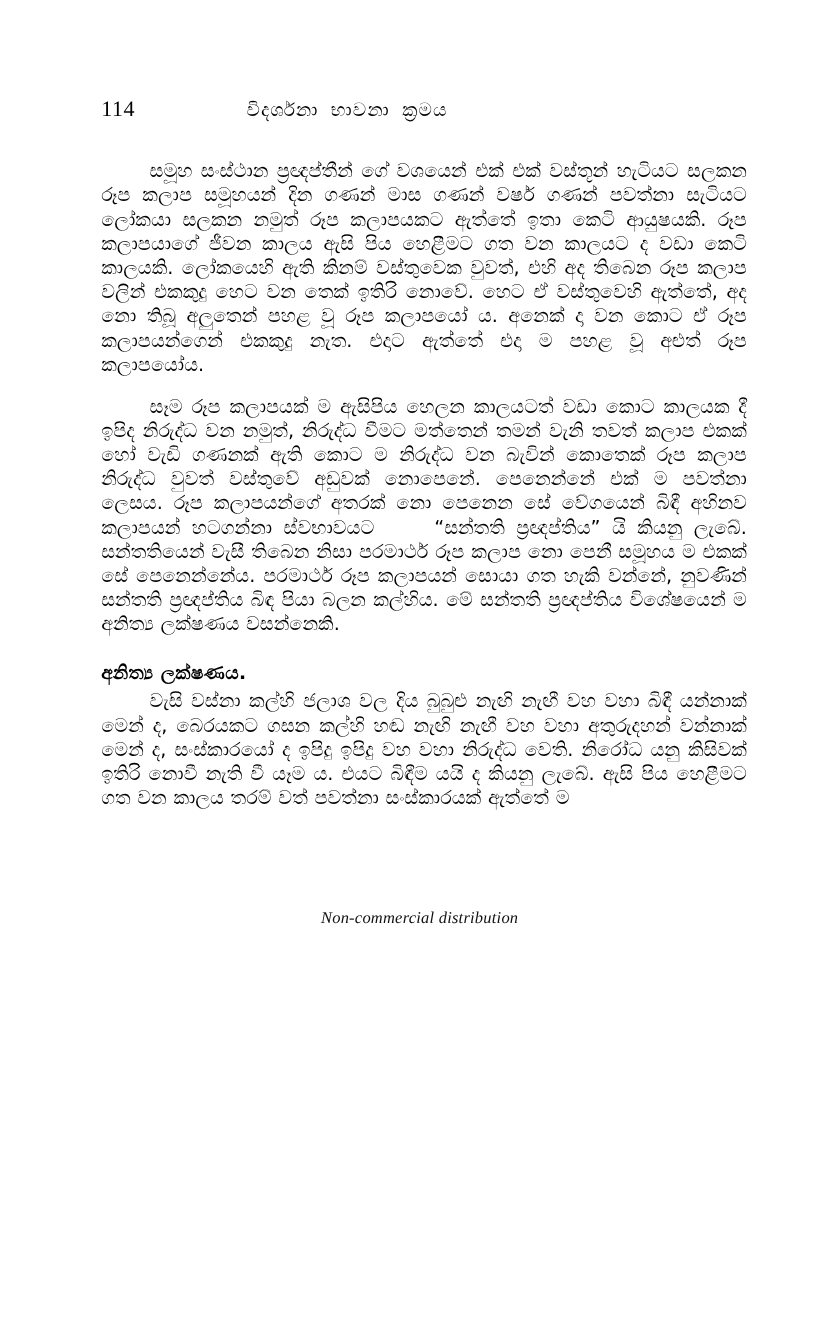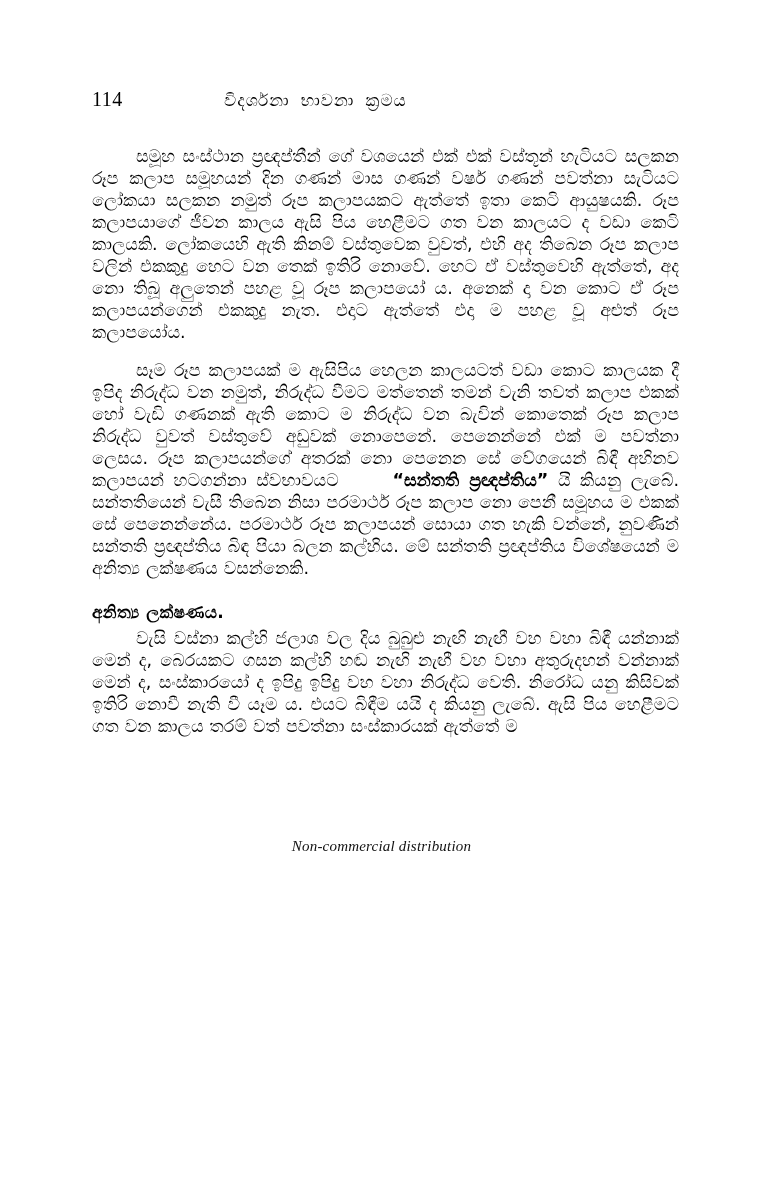--- a/index.html
+++ b/index.html
@@ -60,27 +60,27 @@
   }
   .subheading {
     font-size: 17px;
     font-weight: bold;
     font-family: "DejaVu Sans", "Liberation Sans", sans-serif;
     margin: 22px 0 4px 0;
     text-indent: 0;
     letter-spacing: 0.3px;
   }
   .quoted-bold {
-    font-weight: bold;
+    font-weight: normal;
     margin-left: 44px;
   }
   .footer {
     position: absolute;
     left: 0;
-    bottom: 33px;
+    bottom: 44px;
     width: 100%;
     text-align: center;
     font-size: 15px;
     font-style: italic;
     font-family: "Liberation Serif", "DejaVu Serif", serif;
     color: #111111;
     letter-spacing: 0.2px;
   }
 </style>
 </head>

